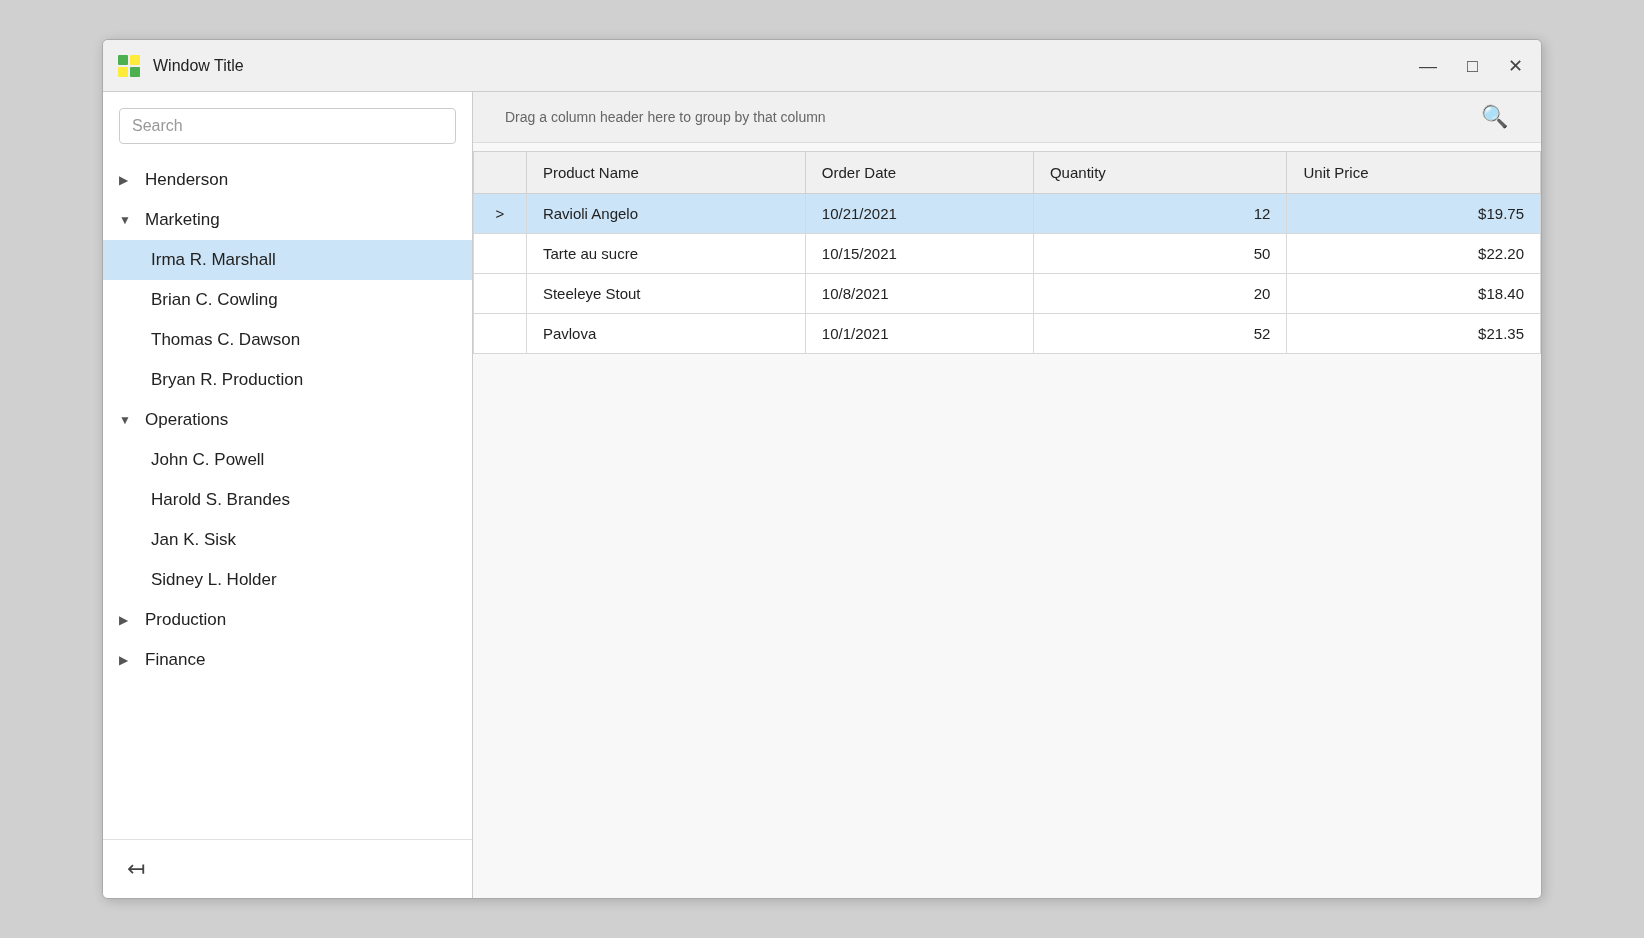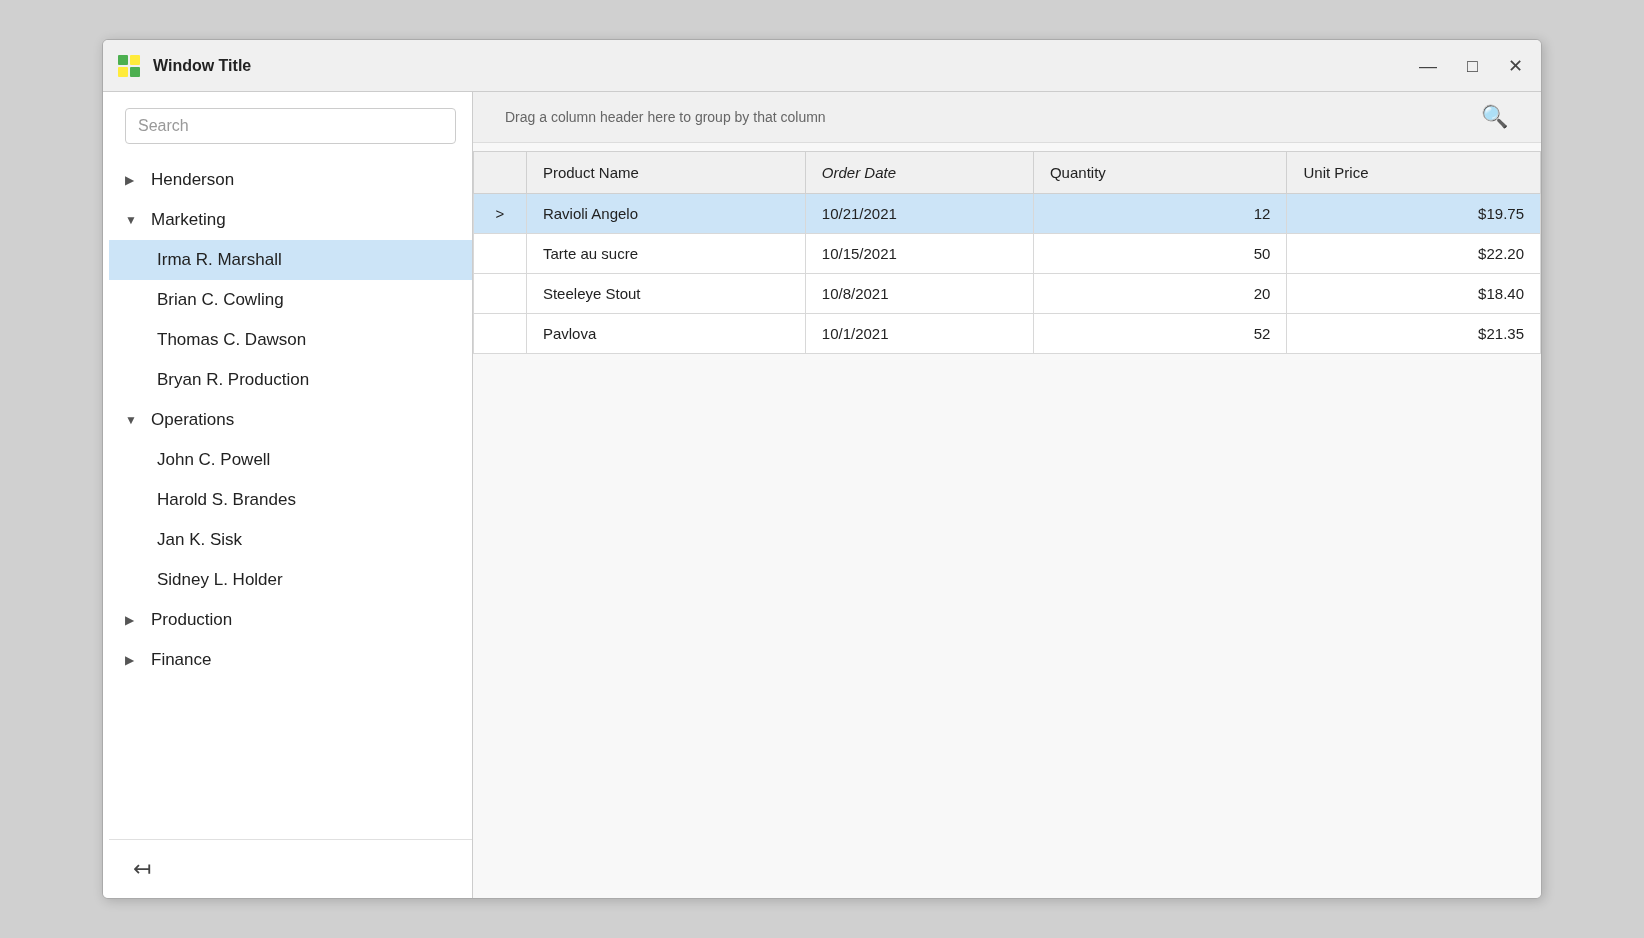--- a/index.html
+++ b/index.html
@@ -39,21 +39,21 @@
       display: flex;
       align-items: center;
       justify-content: center;
     }
     .title-bar-icon svg {
       width: 24px;
       height: 24px;
     }
     .title-bar-title {
       font-size: 16px;
-      font-weight: 700;
+      font-weight: 400;
       color: #222;
       flex: 1;
     }
     .title-bar-controls {
       display: flex;
       align-items: center;
       gap: 18px;
     }
     .title-bar-btn {
       font-size: 18px;
@@ -74,21 +74,20 @@
 
     
     .sidebar {
       width: 370px;
       background: #ffffff;
       border-right: 1px solid #ccc;
       display: flex;
       flex-direction: column;
       overflow: hidden;
       flex-shrink: 0;
-      padding-left: 6px;
     }
     .search-container {
       padding: 16px 16px 12px 16px;
     }
     .search-input {
       width: 100%;
       padding: 8px 12px;
       border: 1px solid #ccc;
       border-radius: 4px;
       font-size: 16px;
@@ -206,21 +205,21 @@
     .data-grid tbody tr.selected td { background: #cce4f7; }
 
     
     .expand-cell {
       width: 36px;
       text-align: center;
       color: #555;
       font-size: 13px;
     }
     .col-product { width: 220px; }
-    .col-order { width: 180px; font-style: italic; }
+    .col-order { width: 180px; }
     .col-qty { width: 200px; }
     .col-price { width: 200px; }
   </style>
 </head>
 <body>
 
 <div class="window">
 
   <div class="title-bar">
     <div class="title-bar-icon">

